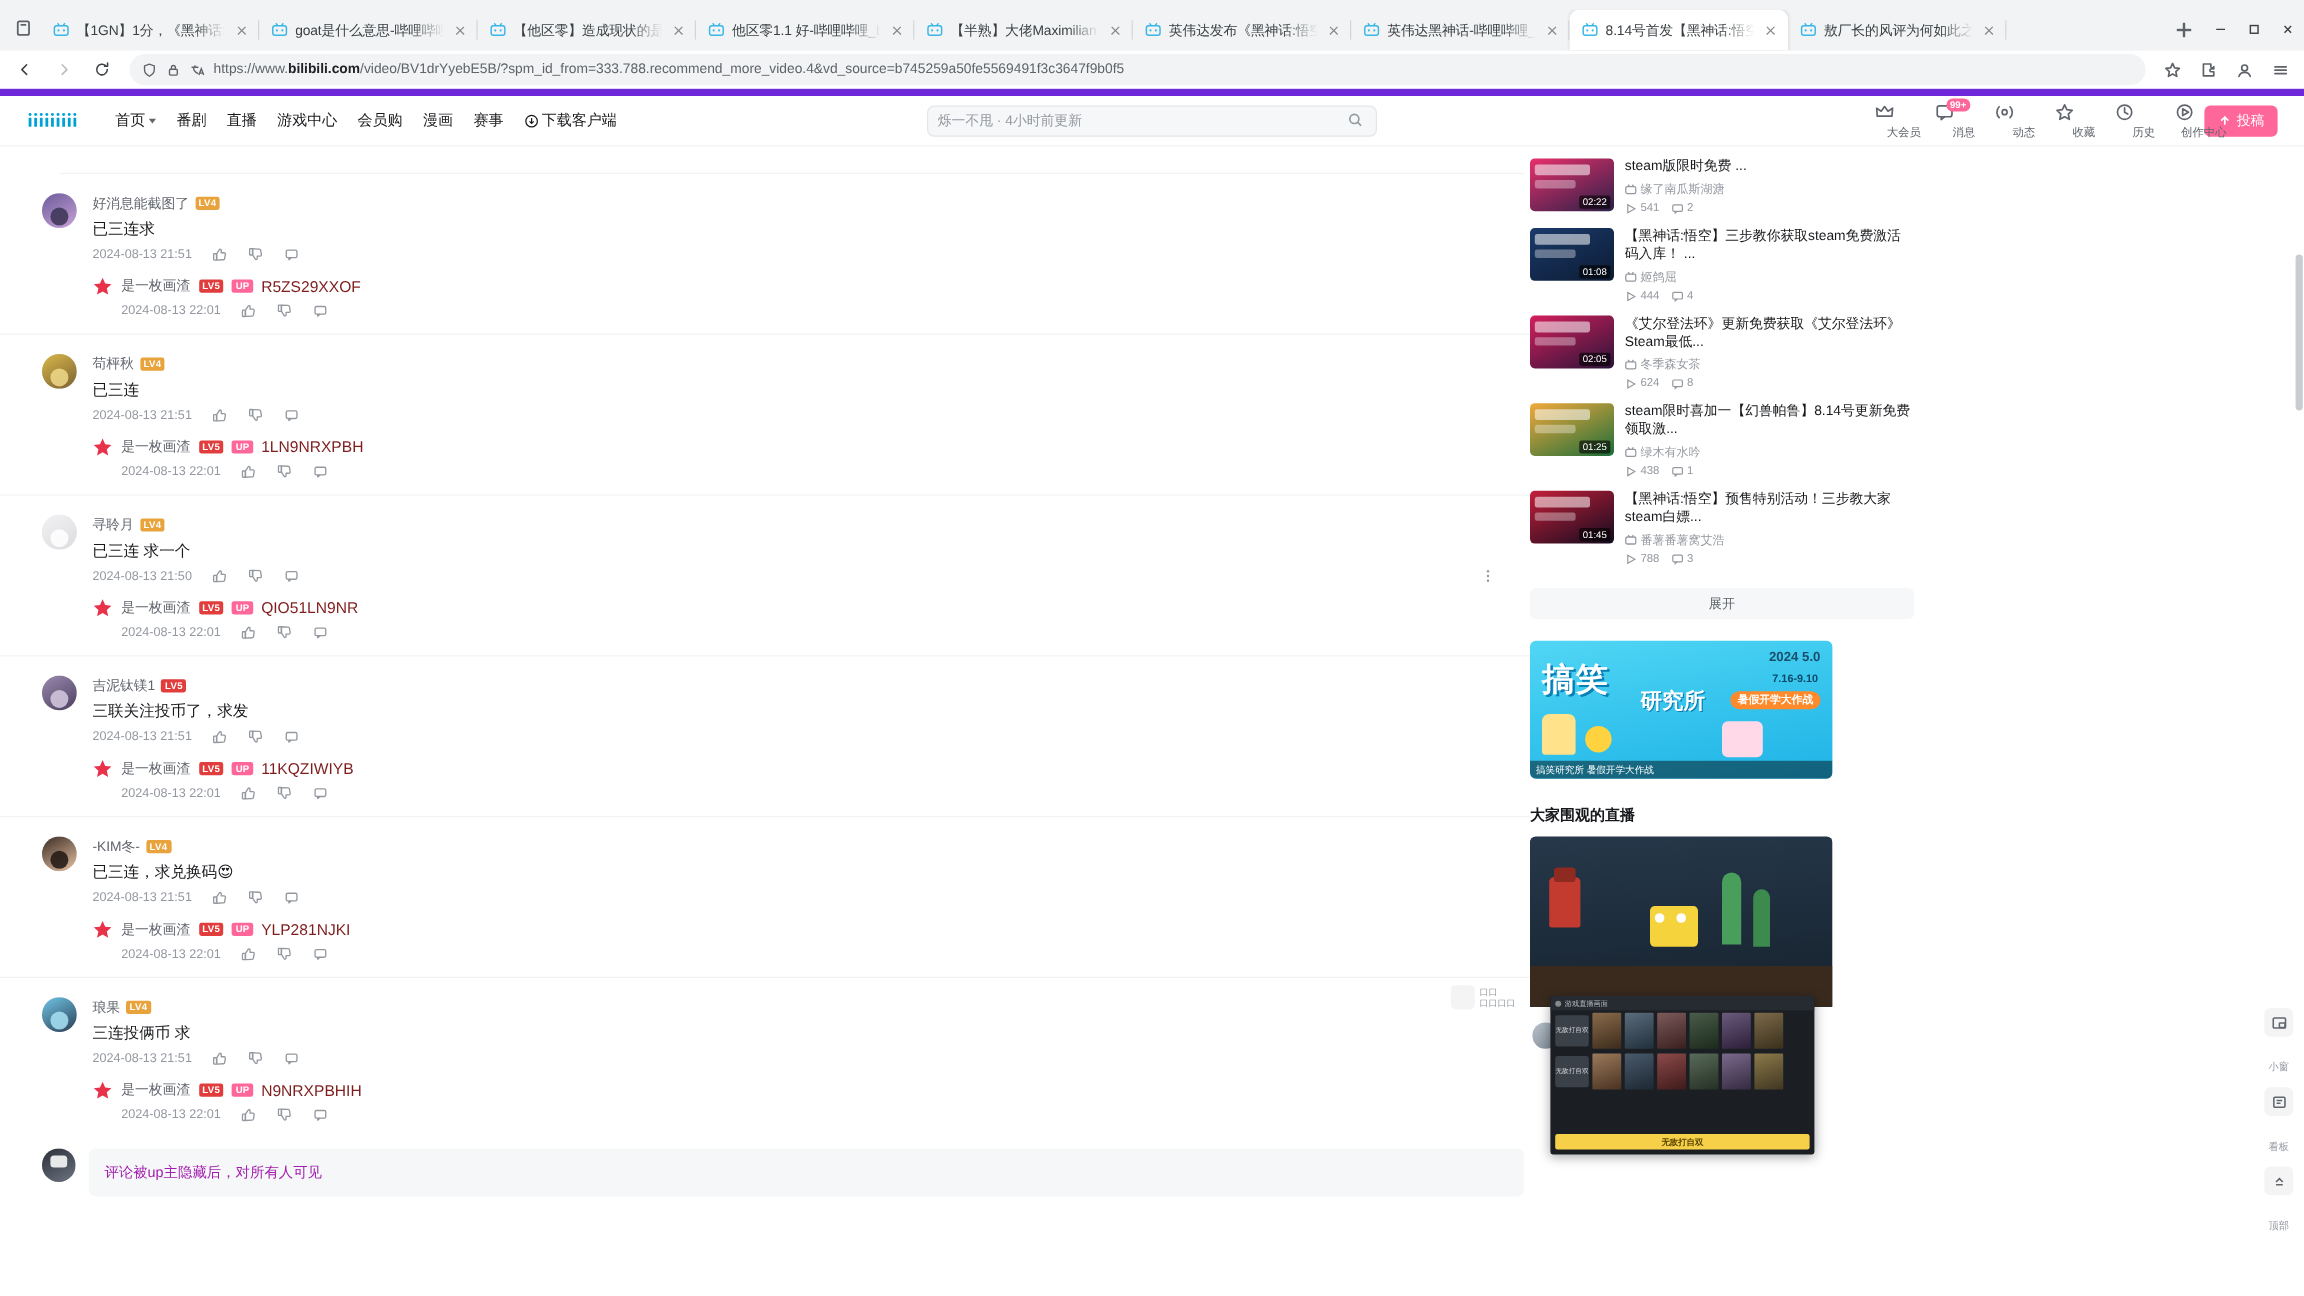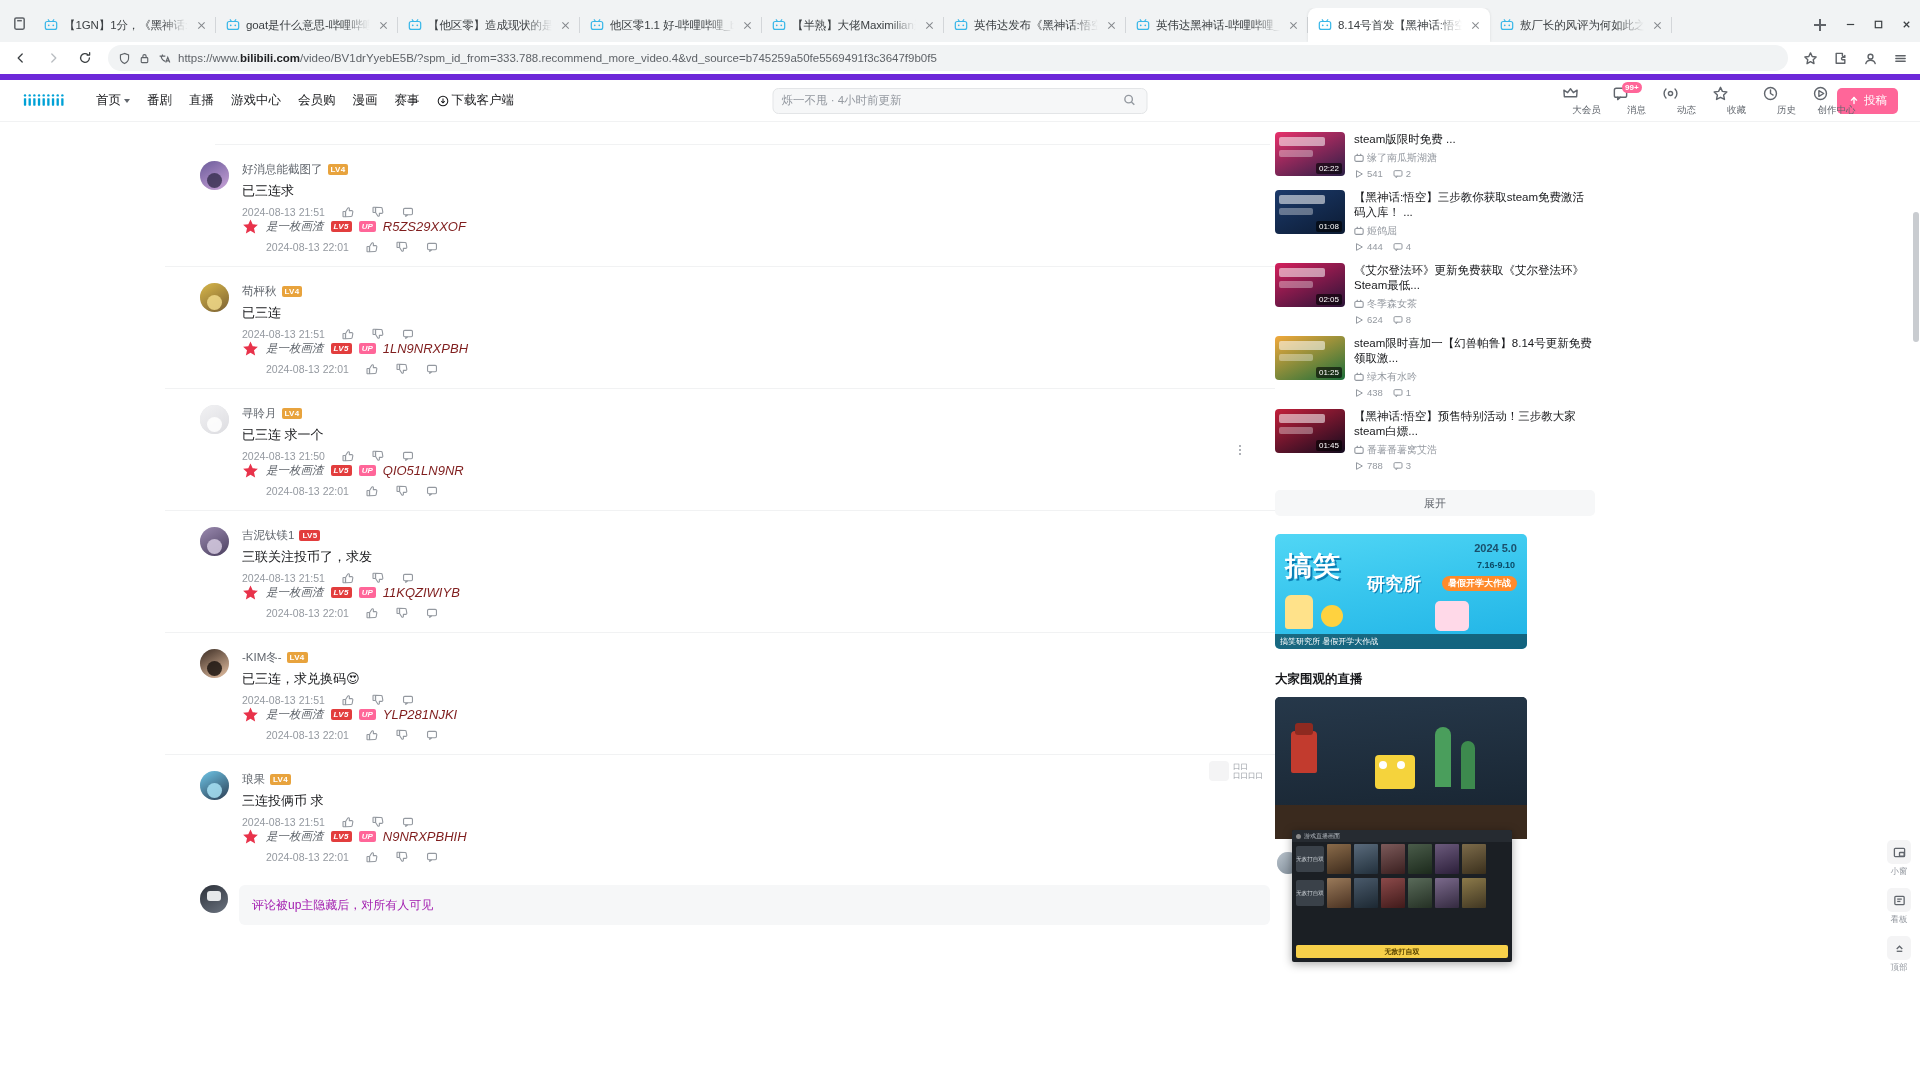--- a/index.html
+++ b/index.html
@@ -110,21 +110,21 @@
   .upload-btn {
     height: 26px; background: #ff6699; color: #fff; font-size: 11.5px;
     border-radius: 5px; display: flex; align-items: center; gap: 4px; padding: 0 11px;
     white-space: nowrap;
   }
   .upload-btn svg { width:12px;height:12px;fill:none;stroke:#fff;stroke-width:1.6;stroke-linecap:round; }
 
   .body-wrap { display: flex; padding: 0 0 0 0; height: calc(100% - 42px); position: relative; }
 
   
-  .left-col { width: 1275px; padding-left: 165px; position: relative; }
+  .left-col { width: 1275px; position: relative; }
   .cmt-top-rule { height: 1px; background: #f1f2f3; margin: 22px 5px 0 50px; }
 
   .cmt { display: flex; gap: 13px; padding: 16px 0 0 35px; position: relative; }
   .cmt + .cmt { border-top: 1px solid #f1f2f3; margin-top: 13px; }
   .avatar {
     width: 29px; height: 29px; border-radius: 50%; flex-shrink: 0; overflow: hidden;
     background: #e3e5e7; position: relative;
   }
   .avatar > div { position: absolute; }
   .cmt-main { flex: 1; min-width: 0; padding-top: 1px; }
@@ -135,21 +135,21 @@
     padding: 0 3px; height: 11px; line-height: 11px; letter-spacing: .3px;
   }
   .lvl.l4 { background: #e8a33d; }
   .lvl.l5 { background: #e23d3d; }
   .cmt-text { font-size: 13px; color: #18191c; margin-top: 4px; line-height: 19px; }
   .cmt-meta { display: flex; align-items: center; gap: 17px; margin-top: 5px; }
   .cmt-time { font-size: 10.5px; color: #9499a0; }
   .act { width: 13px; height: 13px; display:flex; align-items:center; }
   .act svg { width:12px; height:12px; fill:none; stroke:#9499a0; stroke-width:1.3; stroke-linejoin:round; }
 
-  .sub-cmt { display: flex; align-items: center; gap: 7px; padding-left: 0; font-style: italic; }
+  .sub-cmt { display: flex; align-items: center; gap: 7px; margin-top: 12px; padding-left: 0; }
   .star-av { width: 17px; height: 17px; flex-shrink: 0; }
   .sub-user { font-size: 11.5px; color: #61666d; }
   .up-tag {
     font-size: 8px; font-weight: 700; color: #fff; background: #ff6699;
     border-radius: 2px; padding: 0 3px; height: 11px; line-height: 11px;
   }
   .sub-text { font-size: 13px; color: #7f1d1d; }
   .sub-meta { display: flex; align-items: center; gap: 17px; margin: 5px 0 0 24px; }
 
   .cmt-dots { position: absolute; right: 28px; top: 50%; width: 14px; height: 14px; }
@@ -215,21 +215,21 @@
   .live-av { width: 22px; height: 22px; border-radius: 50%; background:#cfd3d8; overflow:hidden; position:relative; flex-shrink:0; }
   .live-info { flex:1; min-width:0; }
   .live-name { font-size: 11.5px; color:#18191c; white-space:nowrap; overflow:hidden; text-overflow:ellipsis; }
   .live-sub { display:flex; align-items:center; gap:4px; margin-top:3px; }
   .live-tag { font-size:8px; color:#9499a0; border:1px solid #e3e5e7; border-radius:2px; padding:0 3px; line-height:11px; }
   .live-up { font-size:9.5px; color:#9499a0; }
   .live-cnt { font-size:9.5px; color:#9499a0; display:flex; align-items:center; gap:3px; }
 
   
   .rail { position: absolute; right: 6px; top: 718px; width: 30px; display:flex; flex-direction:column; gap: 10px; align-items:center; }
-  .rail-item { display:flex; flex-direction:column; align-items:center; gap:2px; }
+  .rail-item { display:flex; flex-direction:column; align-items:center; gap:20px; }
   .rail-ic { width:24px;height:24px;border-radius:5px;background:#f4f4f5;display:flex;align-items:center;justify-content:center; }
   .rail-ic svg { width:13px;height:13px;fill:none;stroke:#61666d;stroke-width:1.4; }
   .rail-lbl { font-size: 8.5px; color:#9499a0; }
 
   
   .pip {
     position: absolute; left: 1292px; top: 708px; width: 220px; height: 132px;
     background: #1b1f24; border-radius: 2px; overflow: hidden;
     box-shadow: 0 2px 10px rgba(0,0,0,.35);
   }

